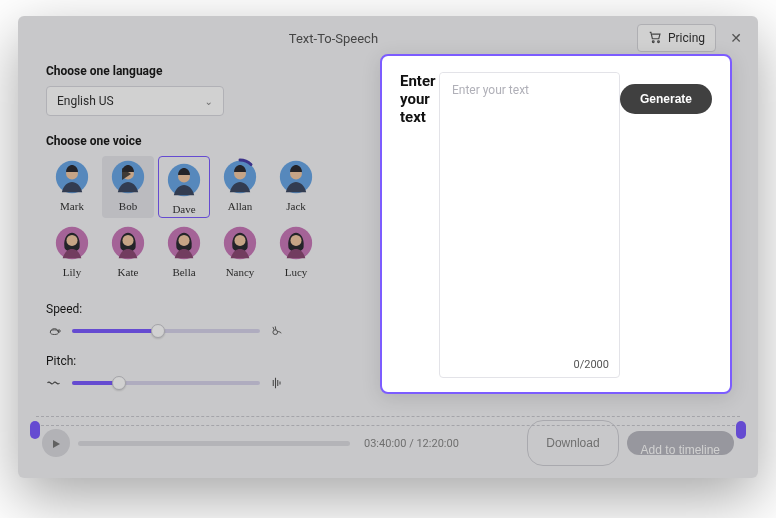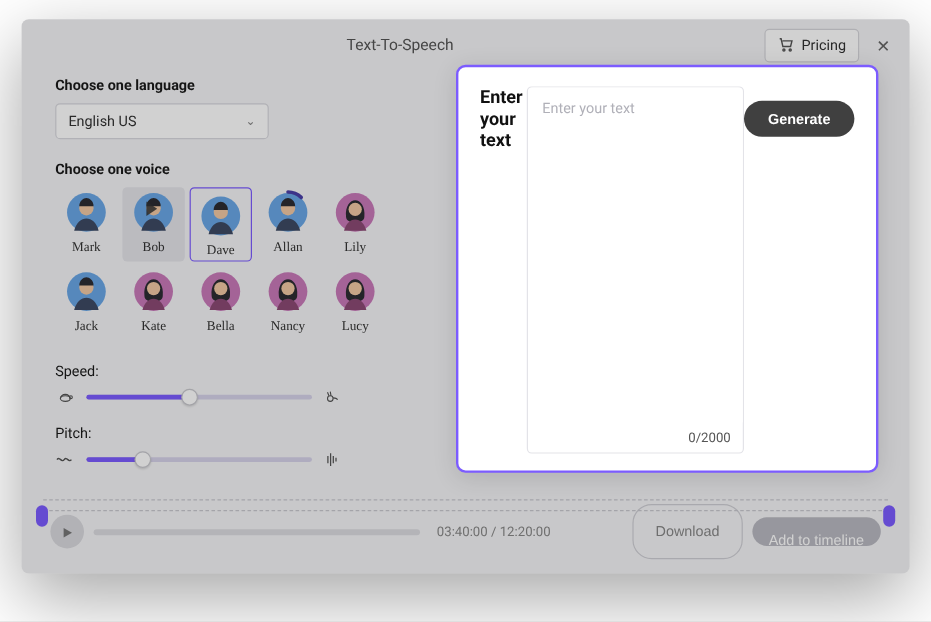--- a/index.html
+++ b/index.html
@@ -134,40 +134,40 @@
               </svg>
             </div>
     <svg class="arc" viewBox="0 0 36 36">
               <path d="M18 2 a16 16 0 0 1 11 4.5" fill="none" stroke="#4a3fa8" stroke-width="3" stroke-linecap="round"></path>
             </svg>
     <div class="nm">Allan</div>
           </div>
           <div class="voice">
     <div class="av">
               <svg viewBox="0 0 40 40">
+                <circle cx="20" cy="20" r="19" fill="#6aa7e6"></circle>
+                <circle cx="20" cy="16" r="7" fill="#f2c9a4"></circle>
+                <path d="M13 14c0-5 4-8 7-8s7 3 7 8h-14z" fill="#2d2d33"></path>
+                <path d="M8 38c2-8 7-12 12-12s10 4 12 12z" fill="#3d4a63"></path>
+              </svg>
+            </div>
+
+    <div class="nm">Jack</div>
+          </div>
+          <div class="voice">
+    <div class="av">
+              <svg viewBox="0 0 40 40">
                 <circle cx="20" cy="20" r="19" fill="#c879b9"></circle>
                 <path d="M11 24c-1-10 4-16 9-16s10 6 9 16c0 4-4 6-9 6s-9-2-9-6z" fill="#2d2d33"></path>
                 <circle cx="20" cy="17" r="6.5" fill="#f2c9a4"></circle>
                 <path d="M9 38c2-7 6-11 11-11s9 4 11 11z" fill="#8b4a74"></path>
               </svg>
             </div>
 
     <div class="nm">Lily</div>
-          </div>
-          <div class="voice">
-    <div class="av">
-              <svg viewBox="0 0 40 40">
-                <circle cx="20" cy="20" r="19" fill="#6aa7e6"></circle>
-                <circle cx="20" cy="16" r="7" fill="#f2c9a4"></circle>
-                <path d="M13 14c0-5 4-8 7-8s7 3 7 8h-14z" fill="#2d2d33"></path>
-                <path d="M8 38c2-8 7-12 12-12s10 4 12 12z" fill="#3d4a63"></path>
-              </svg>
-            </div>
-
-    <div class="nm">Jack</div>
           </div>
           <div class="voice">
     <div class="av">
               <svg viewBox="0 0 40 40">
                 <circle cx="20" cy="20" r="19" fill="#c879b9"></circle>
                 <path d="M11 24c-1-10 4-16 9-16s10 6 9 16c0 4-4 6-9 6s-9-2-9-6z" fill="#2d2d33"></path>
                 <circle cx="20" cy="17" r="6.5" fill="#f2c9a4"></circle>
                 <path d="M9 38c2-7 6-11 11-11s9 4 11 11z" fill="#8b4a74"></path>
               </svg>
             </div>

